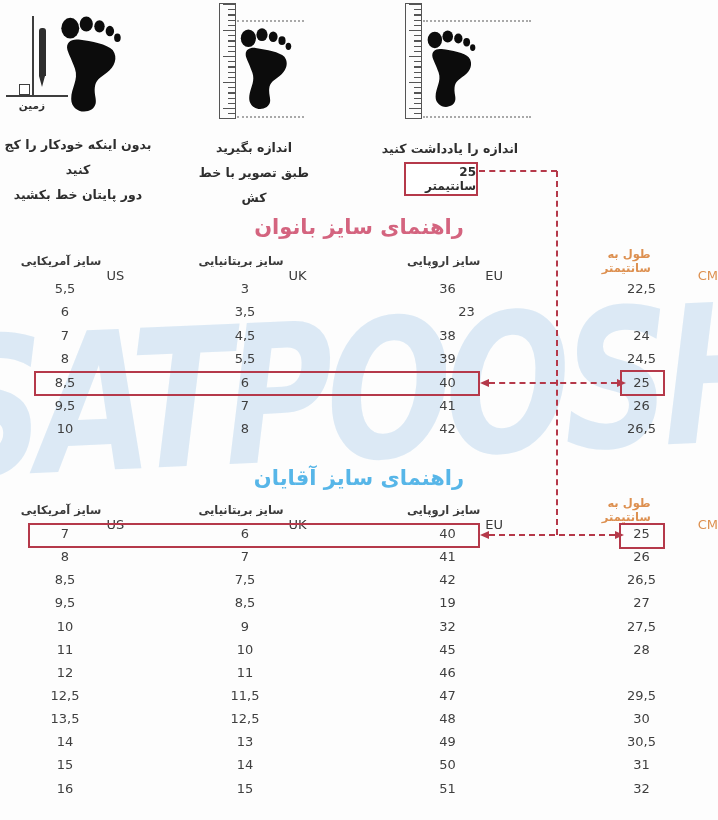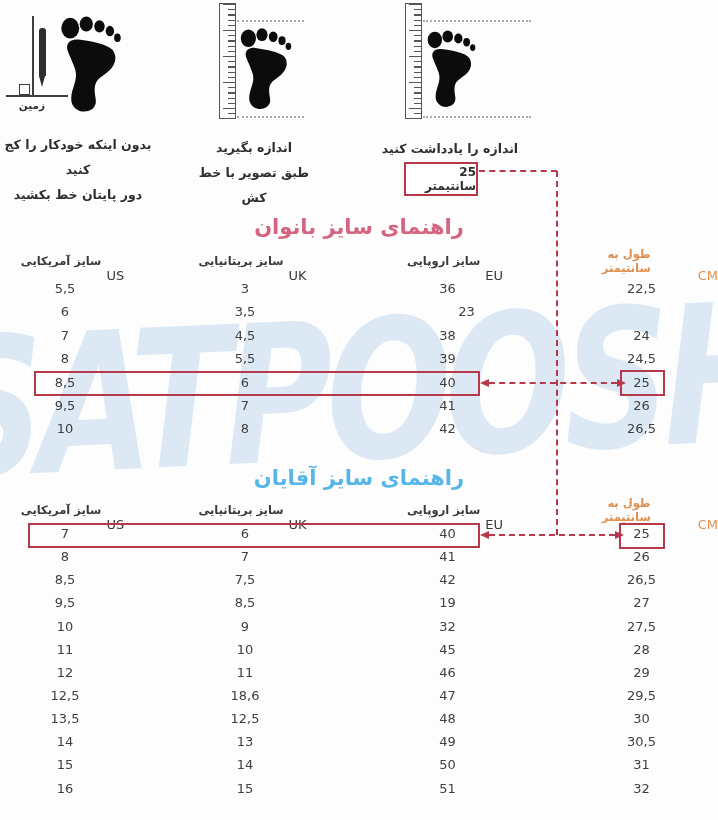--- a/index.html
+++ b/index.html
@@ -249,25 +249,24 @@
       <div class="trow">
         <span class="cell c0">11</span>
         <span class="cell c1">10</span>
         <span class="cell c2">45</span>
         <span class="cell c3">28</span>
       </div>
       <div class="trow">
         <span class="cell c0">12</span>
         <span class="cell c1">11</span>
         <span class="cell c2">46</span>
-        <span class="cell c3">29</span>
       </div>
       <div class="trow">
         <span class="cell c0">12,5</span>
-        <span class="cell c1">18,6</span>
+        <span class="cell c1">11,5</span>
         <span class="cell c2">47</span>
         <span class="cell c3">29,5</span>
       </div>
       <div class="trow">
         <span class="cell c0">13,5</span>
         <span class="cell c1">12,5</span>
         <span class="cell c2">48</span>
         <span class="cell c3">30</span>
       </div>
       <div class="trow">

